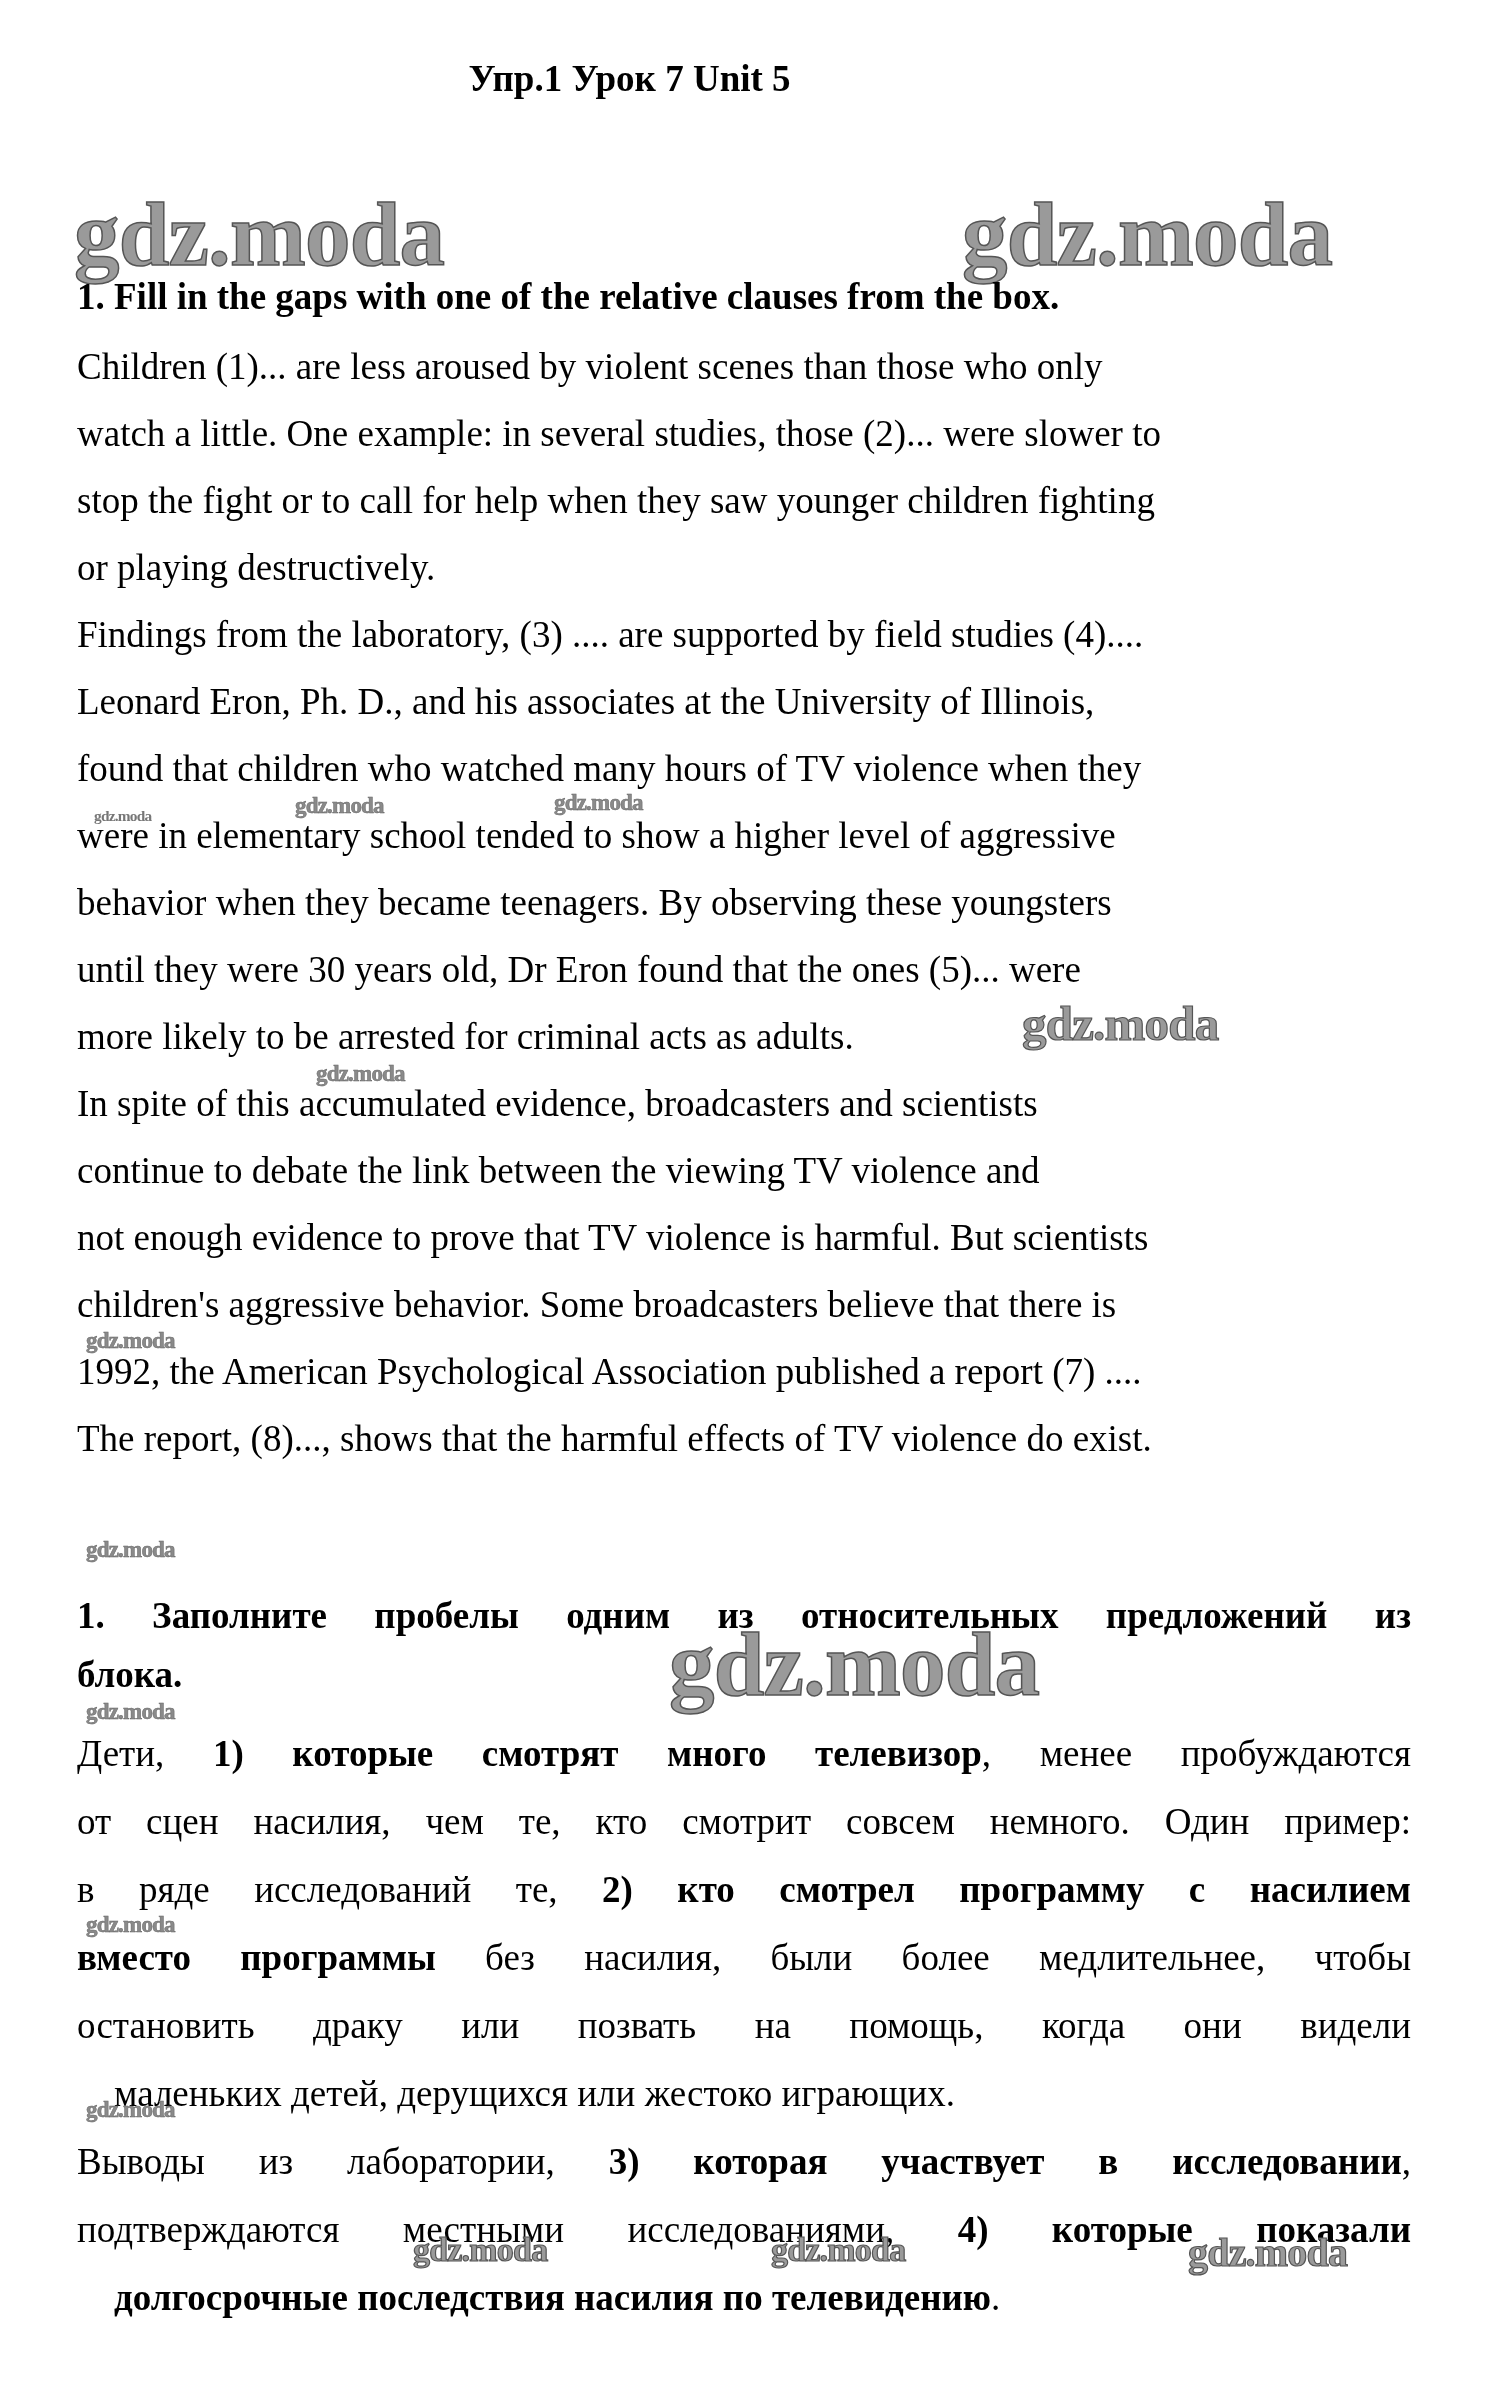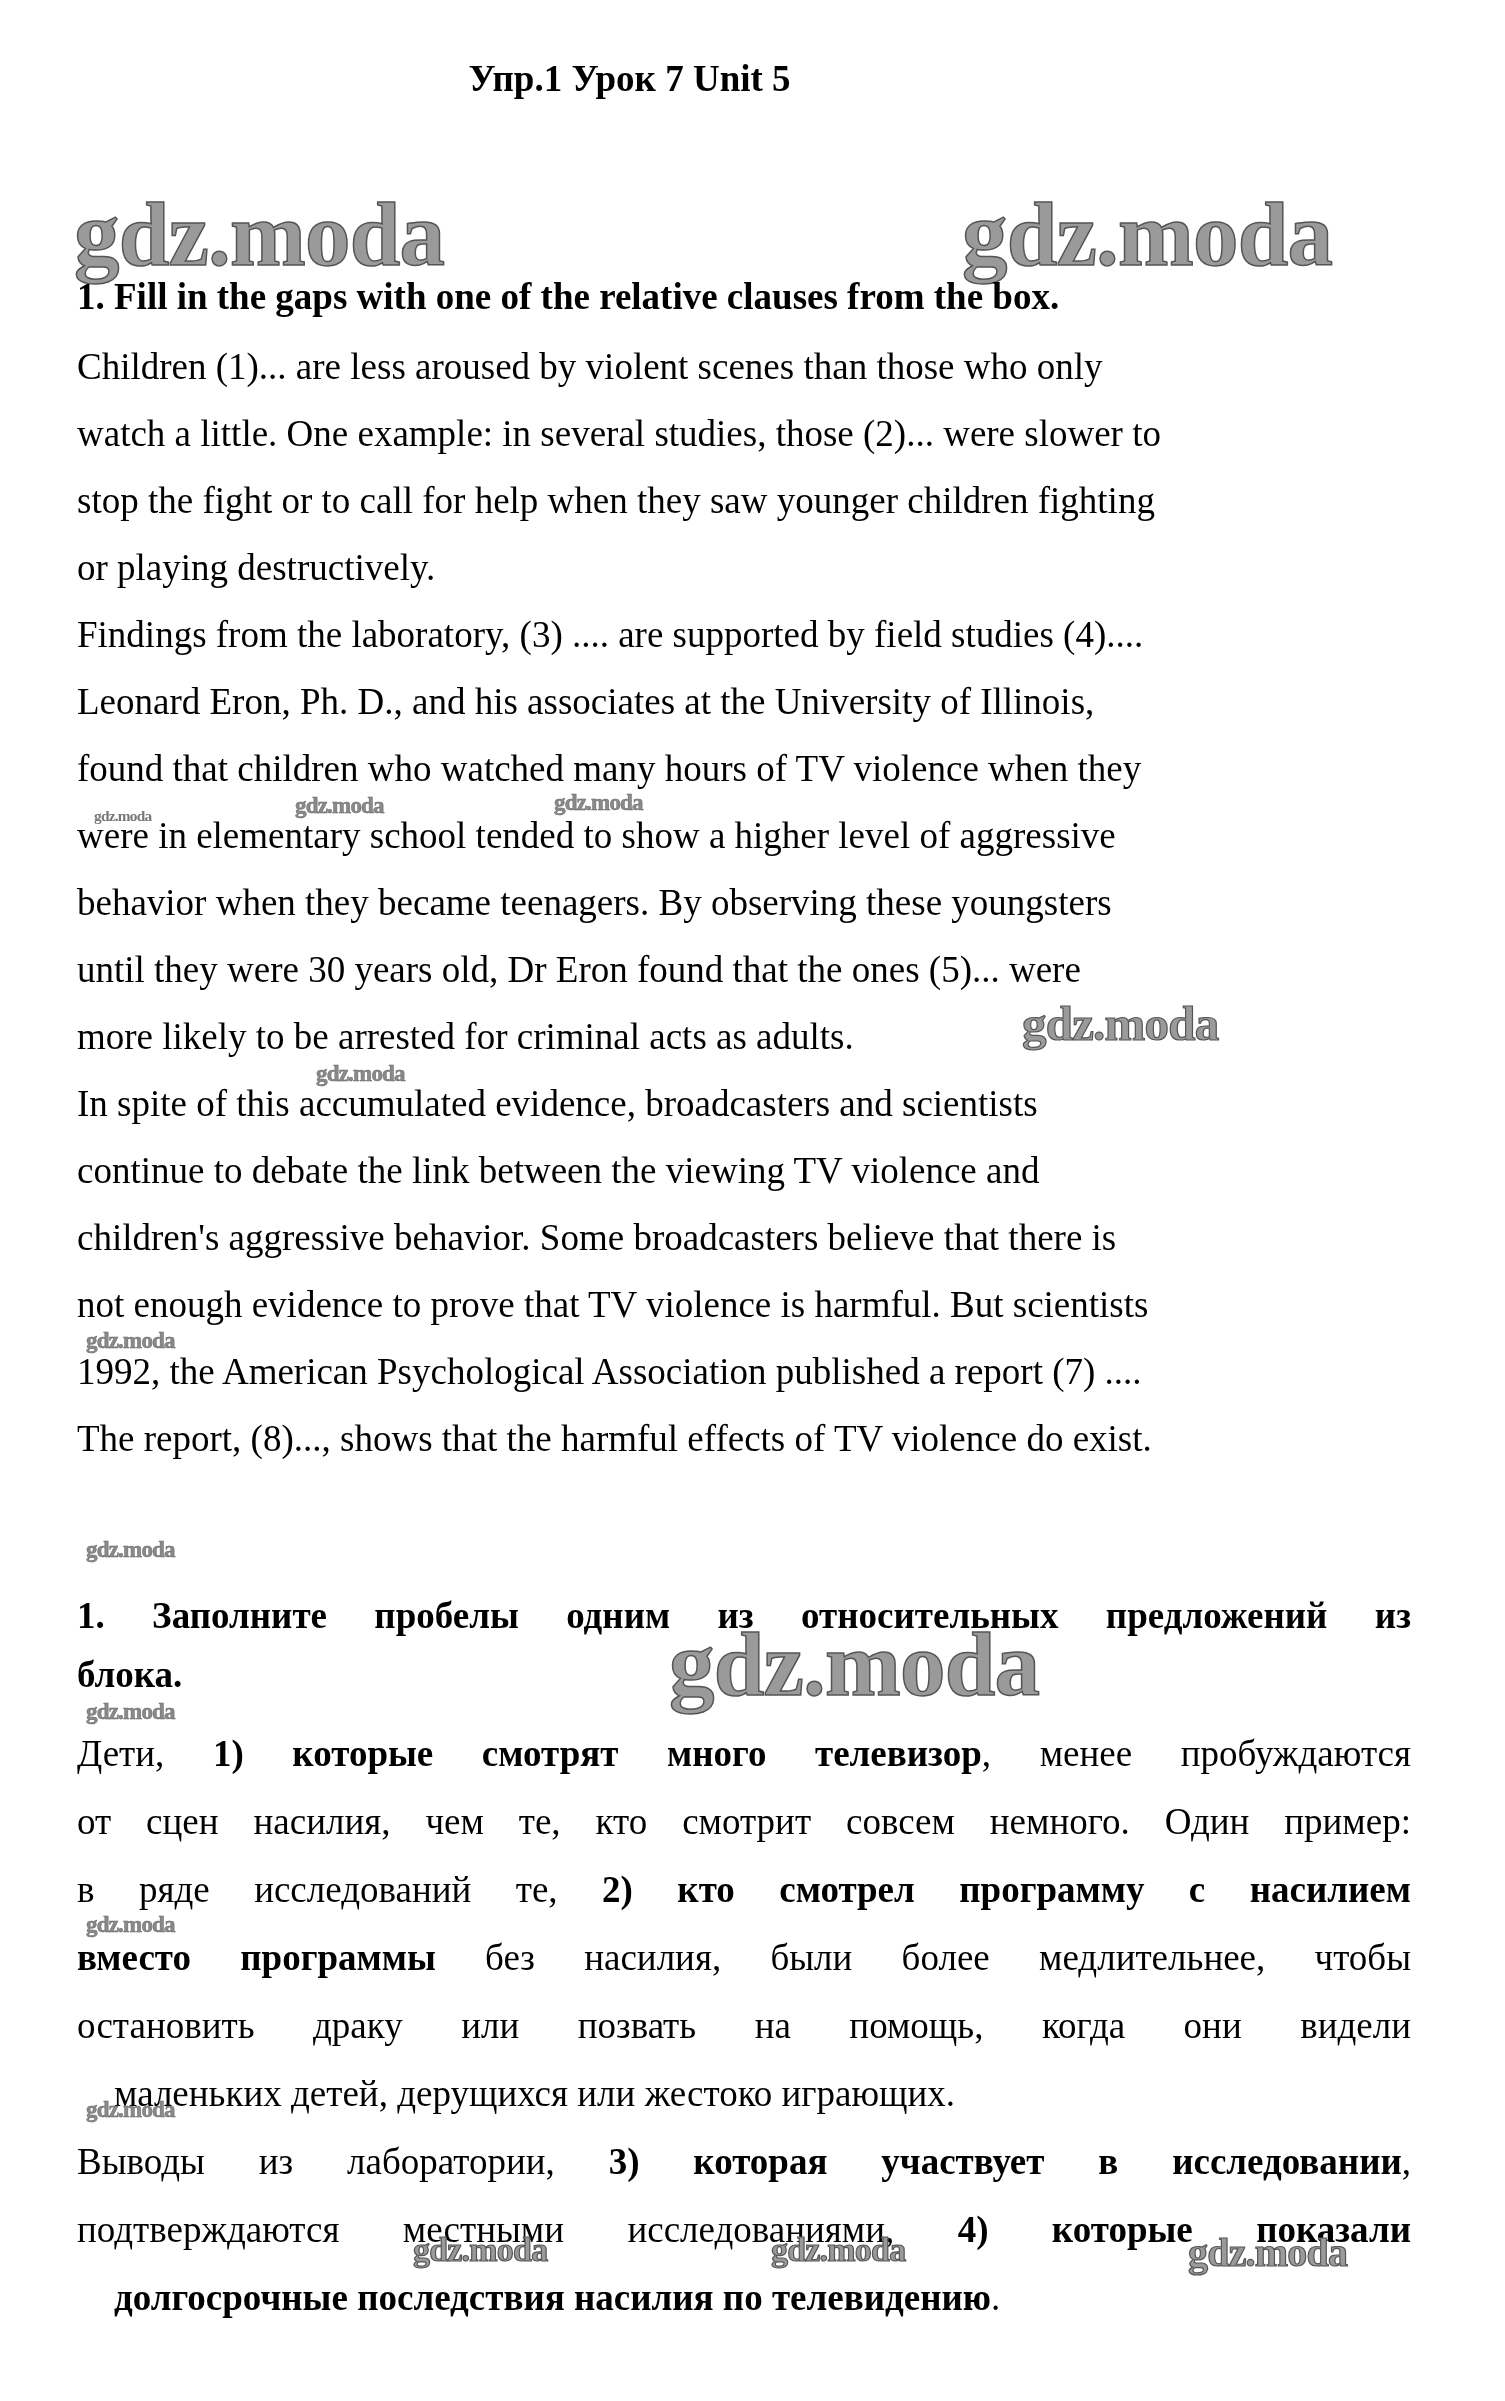--- a/index.html
+++ b/index.html
@@ -39,22 +39,22 @@
   <span class="line">or playing destructively.</span>
   <span class="line">Findings from the laboratory, (3) .... are supported by field studies (4)....</span>
   <span class="line">Leonard Eron, Ph. D., and his associates at the University of Illinois,</span>
   <span class="line">found that children who watched many hours of TV violence when they</span>
   <span class="line">were in elementary school tended to show a higher level of aggressive</span>
   <span class="line">behavior when they became teenagers. By observing these youngsters</span>
   <span class="line">until they were 30 years old, Dr Eron found that the ones (5)... were</span>
   <span class="line">more likely to be arrested for criminal acts as adults.</span>
   <span class="line">In spite of this accumulated evidence, broadcasters and scientists</span>
   <span class="line">continue to debate the link between the viewing TV violence and</span>
+  <span class="line">not enough evidence to prove that TV violence is harmful. But scientists</span>
   <span class="line">children's aggressive behavior. Some broadcasters believe that there is</span>
-  <span class="line">not enough evidence to prove that TV violence is harmful. But scientists</span>
   <span class="line">1992, the American Psychological Association published a report (7) ....</span>
   <span class="line">The report, (8)..., shows that the harmful effects of TV violence do exist.</span>
 </div>
 
 <div class="wm tiny" style="left:94px; top:808px;">gdz.moda</div>
 <div class="wm small" style="left:295px; top:794px;">gdz.moda</div>
 <div class="wm small" style="left:554px; top:791px;">gdz.moda</div>
 <div class="wm mid" style="left:1022px; top:999px;">gdz.moda</div>
 <div class="wm small" style="left:316px; top:1062px;">gdz.moda</div>
 <div class="wm small" style="left:86px; top:1329px;">gdz.moda</div>

